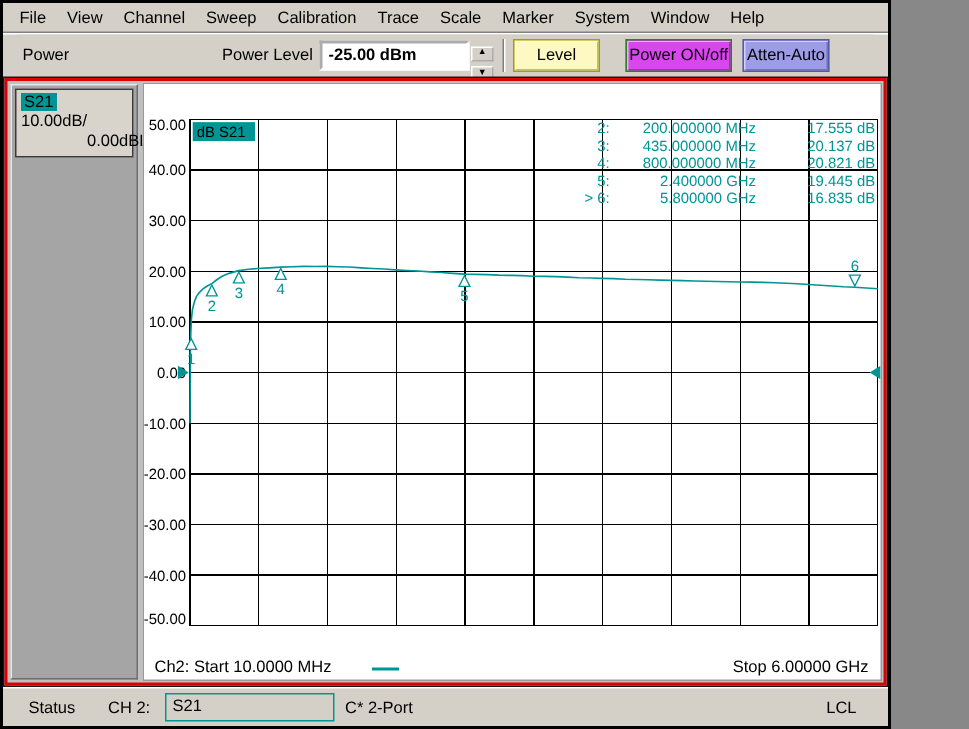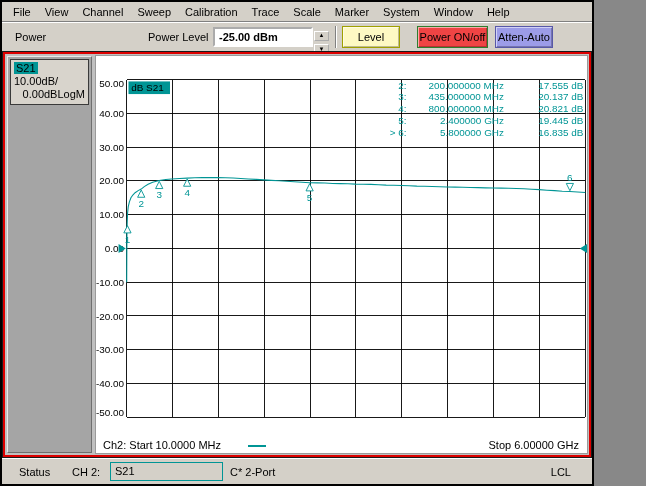--- a/index.html
+++ b/index.html
@@ -57,21 +57,21 @@
   }
   .sidebar {
     position: absolute; left: 2px; top: 2px; width: 85px; bottom: 2px;
     background: #a5a5a5; border: 1px solid; border-color: #e8e8e8 #6f6f6f #6f6f6f #e8e8e8;
   }
   .trace-info {
     margin: 2px; background: #d8d4cc; border: 1px solid #3a3a3a;
     padding: 2px 3px 3px 3px; line-height: 13px;
   }
   .hl-teal { background: #009595; color: #000; padding: 0 2px; }
-  .ti-row3 { display: flex; justify-content: flex-end; padding-left: 44px; }
+  .ti-row3 { display: flex; justify-content: space-between; padding-left: 44px; }
   .graph-panel {
     position: absolute; left: 90px; top: 1px; right: 1px; bottom: 1px;
     background: #fff; border: 1px solid #9a9a9a;
   }
   .chart-wrap { position: absolute; left: 0; top: 0; right: 0; bottom: 14px; }
   .axis-bottom-row {
     position: absolute; left: 0; right: 0; bottom: 1px; height: 13px;
     font-size: 11px; color: #000;
   }
   .start-label { position: absolute; left: 7px; top: 0; }
@@ -112,21 +112,21 @@
     <span class="tb-label" style="left:13px">Power</span>
     <span class="tb-label" style="left:146px">Power Level</span>
     <input class="pl-input" type="text" value="-25.00 dBm" style="">
     <span class="spinner">
       <button class="spin-btn">▲</button>
       <button class="spin-btn">▼</button>
     </span>
     <span class="tb-sep"></span>
     <span class="tb-buttons" id="tb-buttons">
         <button class="tb-btn" style="left: 0px; width: 58px; background: #fef9c3; border-color: rgb(160, 160, 0);">Level</button>
-        <button class="tb-btn" style="left: 75px; width: 71px; background: #ef4444; border-color: rgb(46, 125, 46);">Power ON/off</button>
+        <button class="tb-btn" style="left: 75px; width: 71px; background: #d946ef; border-color: rgb(46, 125, 46);">Power ON/off</button>
         <button class="tb-btn" style="left: 153px; width: 58px; background: rgb(156, 156, 232); border-color: rgb(88, 88, 168);">Atten-Auto</button>
       </span>
   </div>
 
   <div class="channel">
     <div class="channel-inner">
 
       <div class="sidebar">
         <div class="trace-info">
           <div><span class="hl-teal">S21</span></div>

